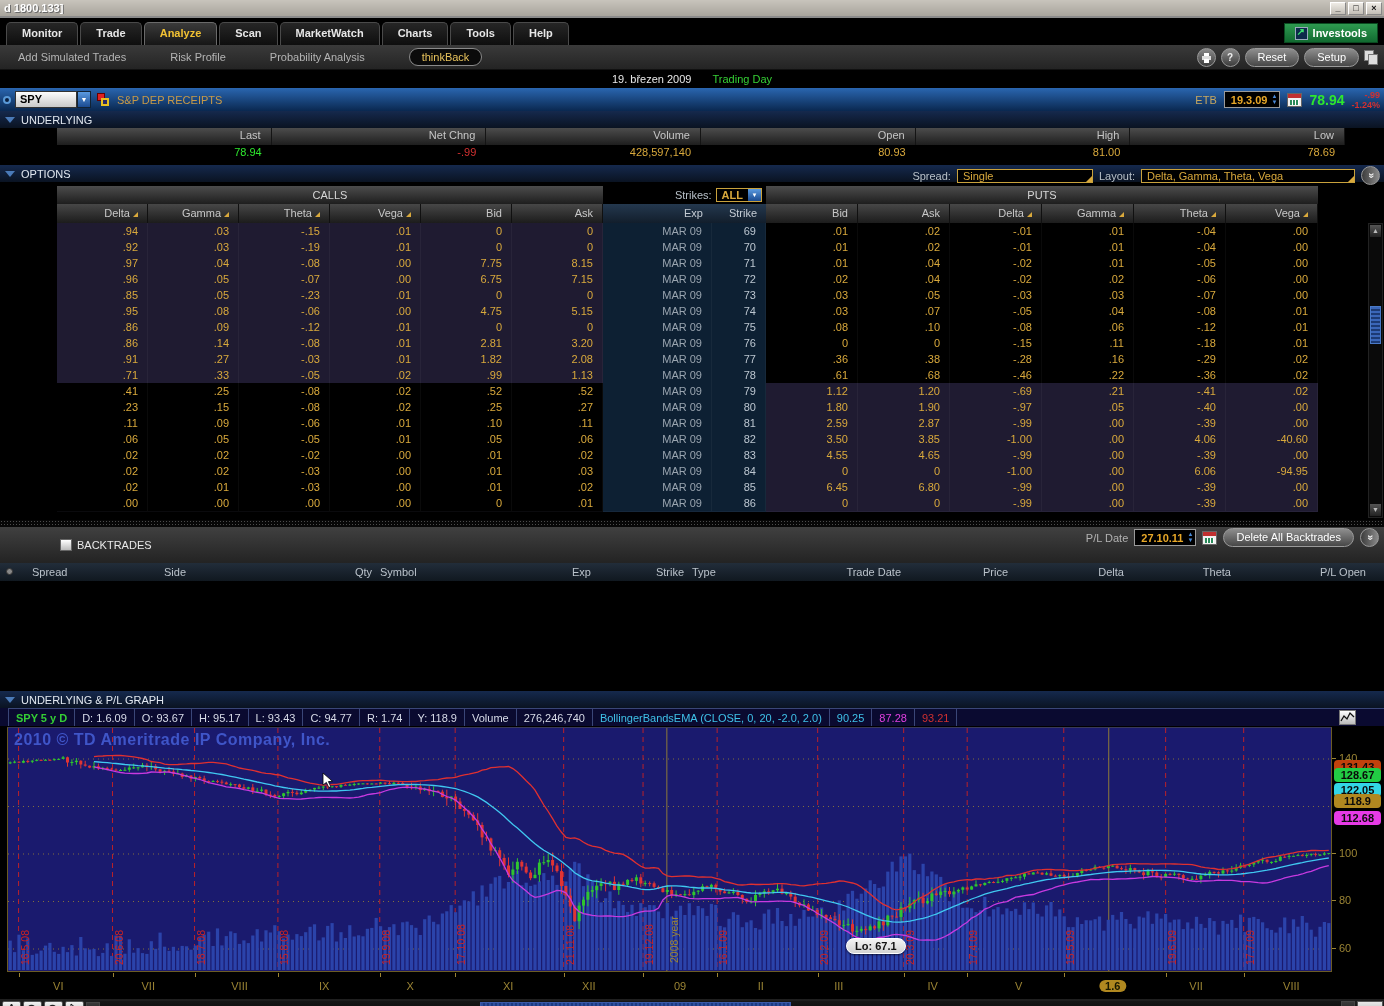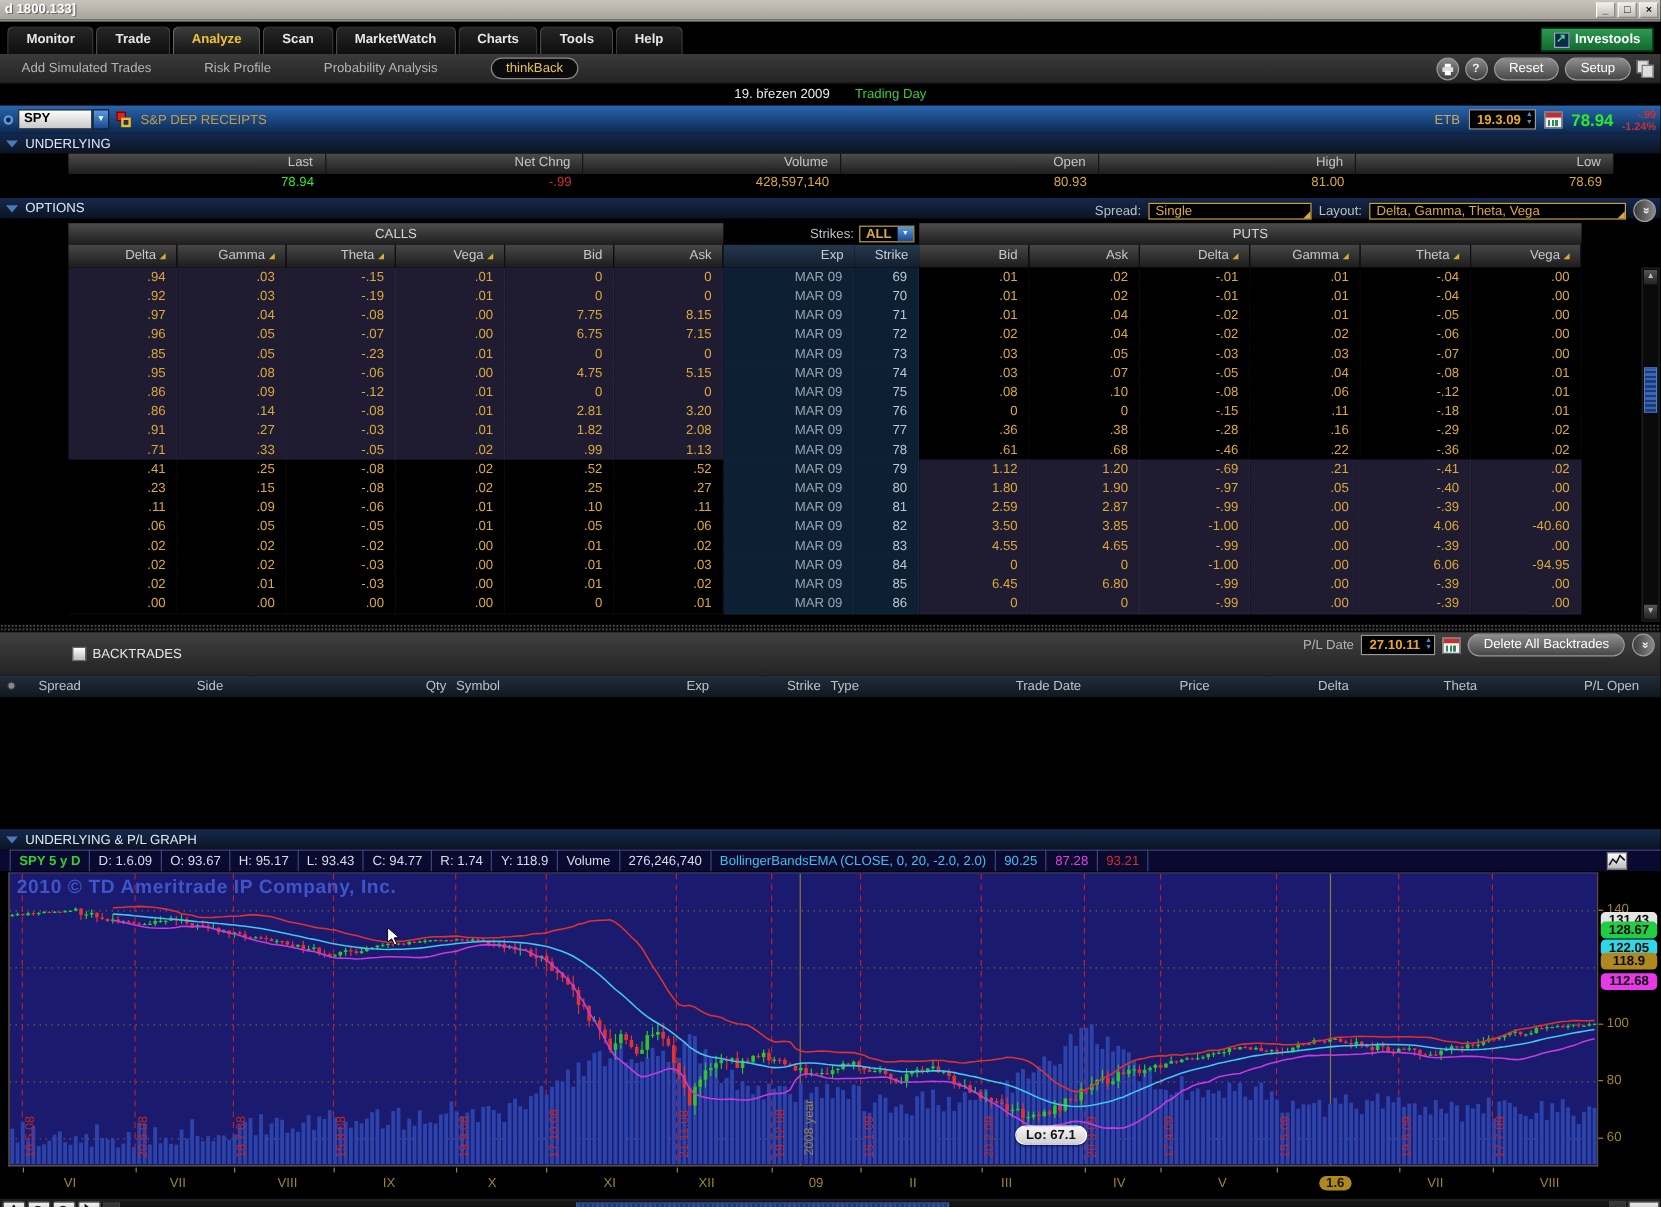--- a/index.html
+++ b/index.html
@@ -1651,21 +1651,21 @@
     </div>
     <div class="ymargin" id="y-margin">
         <div class="ytick" style="top: 31px;"></div>
         <div class="ylab" style="top: 25px;">140</div>
         <div class="ytick" style="top: 126px;"></div>
         <div class="ylab" style="top: 120px;">100</div>
         <div class="ytick" style="top: 173px;"></div>
         <div class="ylab" style="top: 167px;">80</div>
         <div class="ytick" style="top: 221px;"></div>
         <div class="ylab" style="top: 215px;">60</div>
-        <div class="badge" style="top: 33px; background: #e5e5e5;">131.43</div>
+        <div class="badge" style="top: 33px; background: #c2410c;">131.43</div>
         <div class="badge" style="top: 41px; background: rgb(34, 204, 68);">128.67</div>
         <div class="badge" style="top: 56px; background: rgb(51, 214, 230);">122.05</div>
         <div class="badge" style="top: 67px; background: rgb(176, 136, 32);">118.9</div>
         <div class="badge" style="top: 84px; background: rgb(230, 58, 230);">112.68</div>
       </div>
   </div>
   <div class="xaxis" id="x-axis">
       <div class="xtick" style="left: 18.584px;"></div>
       <div class="xtick" style="left: 112.517px;"></div>
       <div class="xtick" style="left: 194.543px;"></div>

